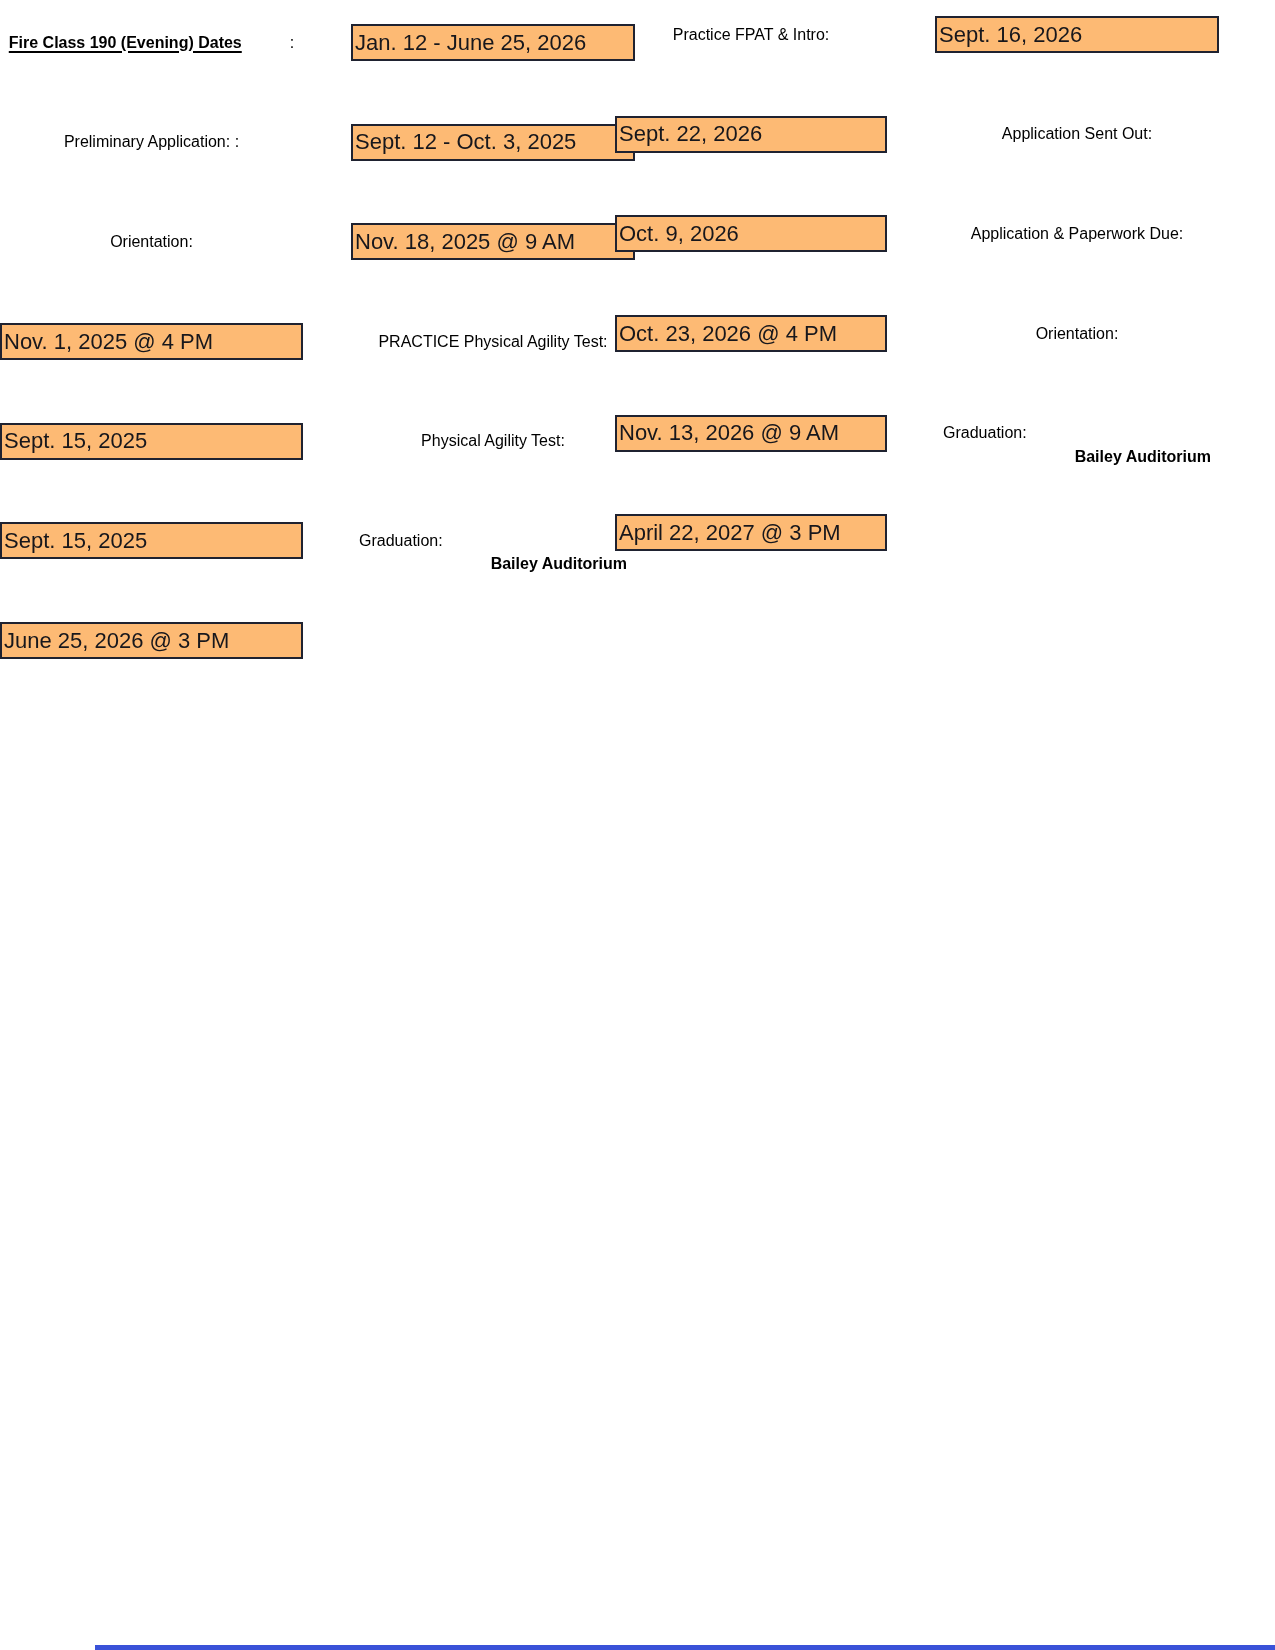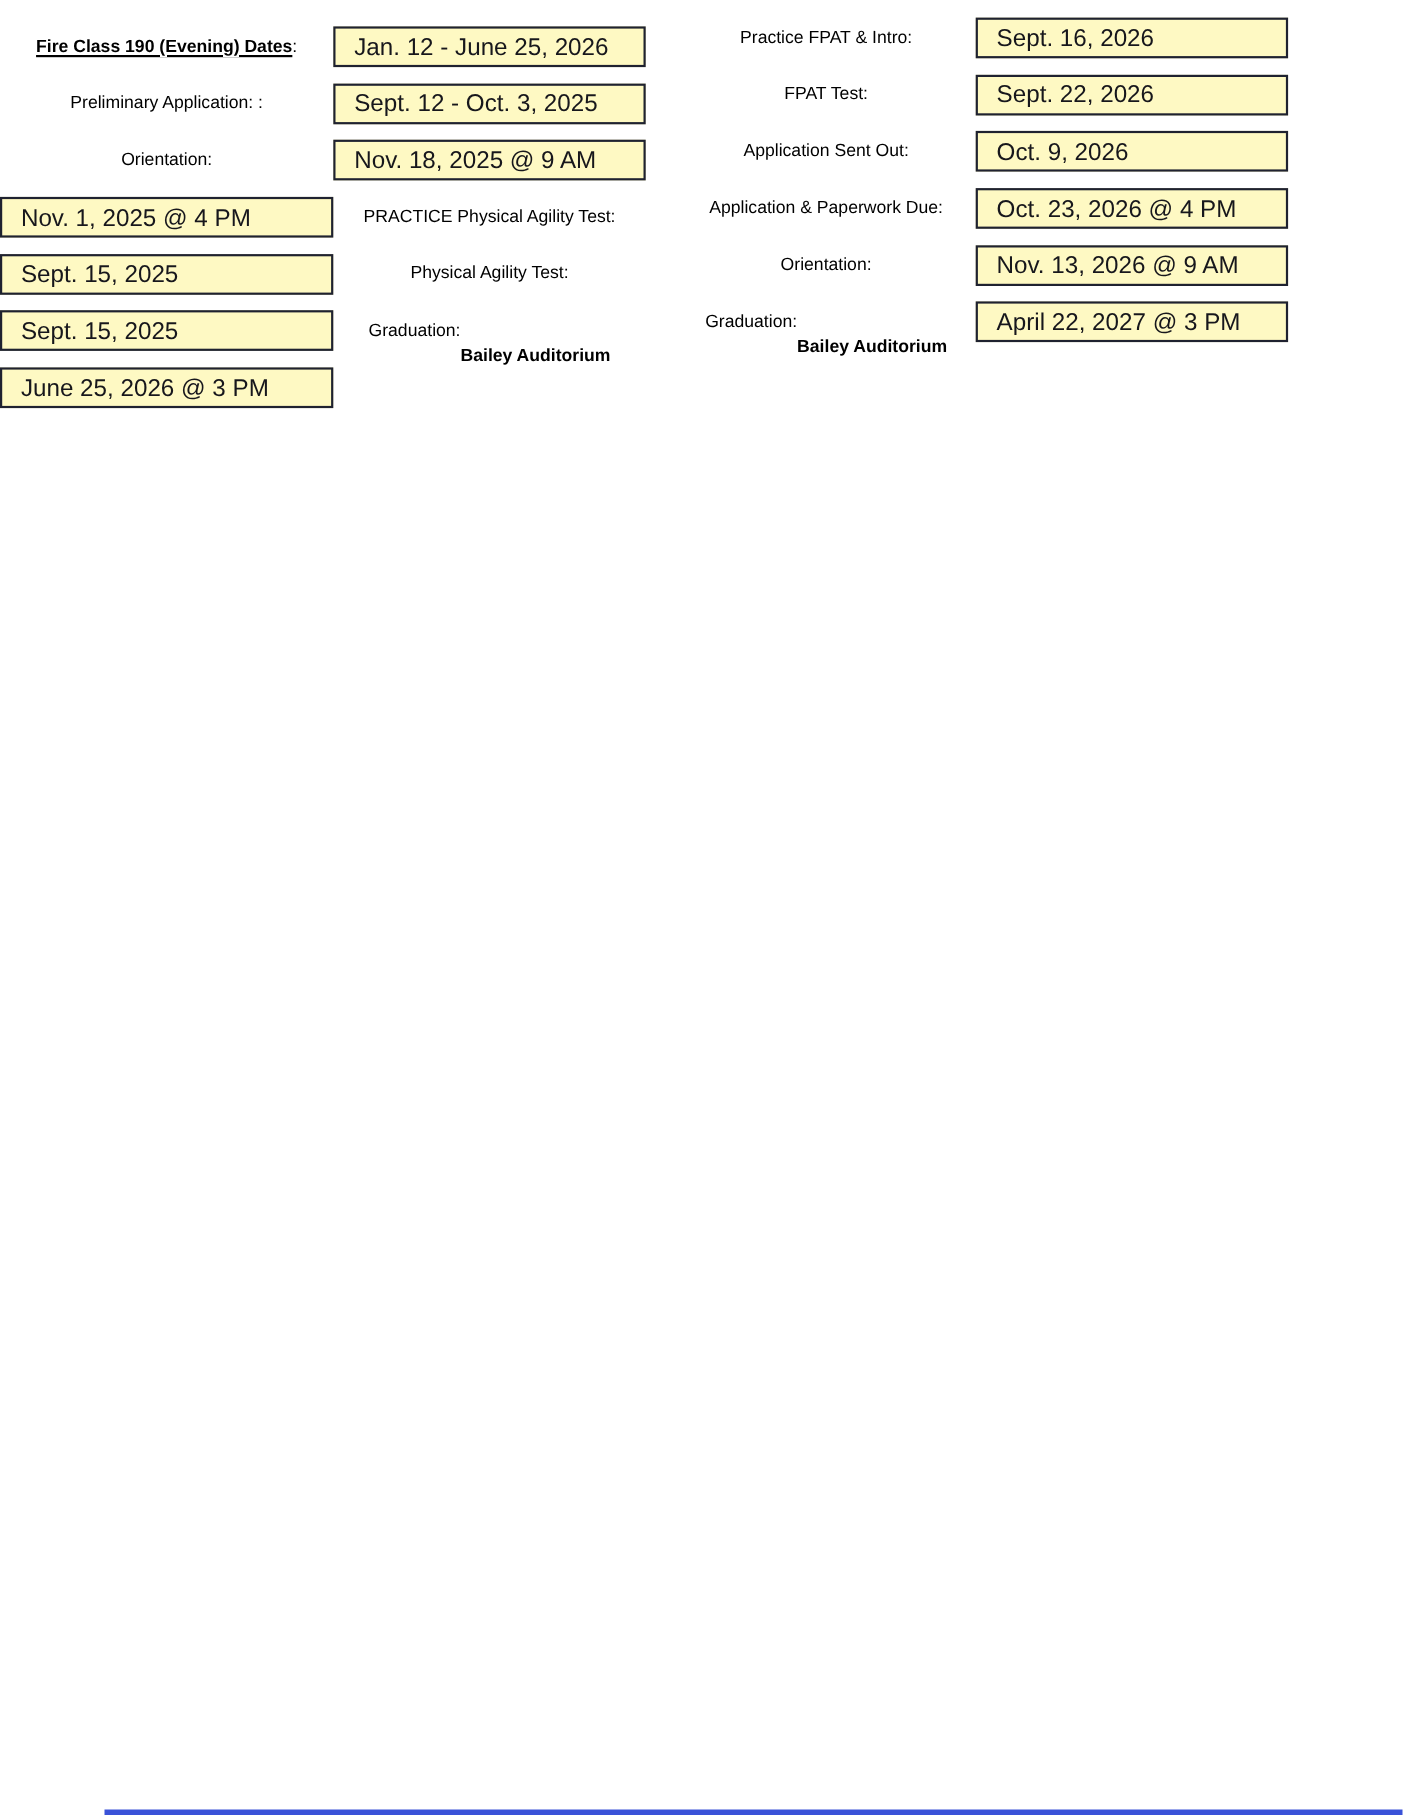--- a/index.html
+++ b/index.html
@@ -1,15 +1,15 @@
 <!DOCTYPE html>
 <html><head>
 <meta charset="utf-8">
 <style>
-  * { margin: 0; padding: 0; box-sizing: border-box; }
+  * { margin: 0; padding: 0; box-sizing: border-box; gap: 48px; }
   html, body { background: #ffffff; }
   body {
     width: 1275px; height: 1650px;
     position: relative;
     font-family: "Liberation Sans", sans-serif;
     overflow: hidden;
   }
   .column {
     position: absolute;
     display: grid;
@@ -29,24 +29,24 @@
   .label-title {
     font-weight: bold;
     text-decoration: underline;
     text-decoration-thickness: 2px;
     text-underline-offset: 3px;
   }
   .label-colon { font-weight: normal; text-decoration: none; }
   .label-bold { font-weight: bold; margin-top: 47px; }
   .date-box {
     height: 37px;
-    background: #fef9c3;
+    background: #fdba74;
     border: 2px solid #1f2230;
     display: flex; align-items: center;
-    padding-left: 17px;
+    padding-left: 2px;
     font-size: 22px;
     color: #17171c;
     white-space: nowrap;
     overflow: hidden;
   }
   .bottom-bar {
     position: absolute;
     left: 95px; right: 0; bottom: 0;
     height: 5px;
     background: #3a52d8;
@@ -83,21 +83,20 @@
   </div>
   <div class="date-box">June 25, 2026 @ 3 PM</div>
 
 </div>
 
 <div class="column col-right">
 
   <div class="label-cell">Practice FPAT &amp; Intro:</div>
   <div class="date-box">Sept. 16, 2026</div>
 
-  <div class="label-cell">FPAT Test:</div>
   <div class="date-box">Sept. 22, 2026</div>
 
   <div class="label-cell">Application Sent Out:</div>
   <div class="date-box">Oct. 9, 2026</div>
 
   <div class="label-cell">Application &amp; Paperwork Due:</div>
   <div class="date-box">Oct. 23, 2026 @ 4 PM</div>
 
   <div class="label-cell">Orientation:</div>
   <div class="date-box">Nov. 13, 2026 @ 9 AM</div>

